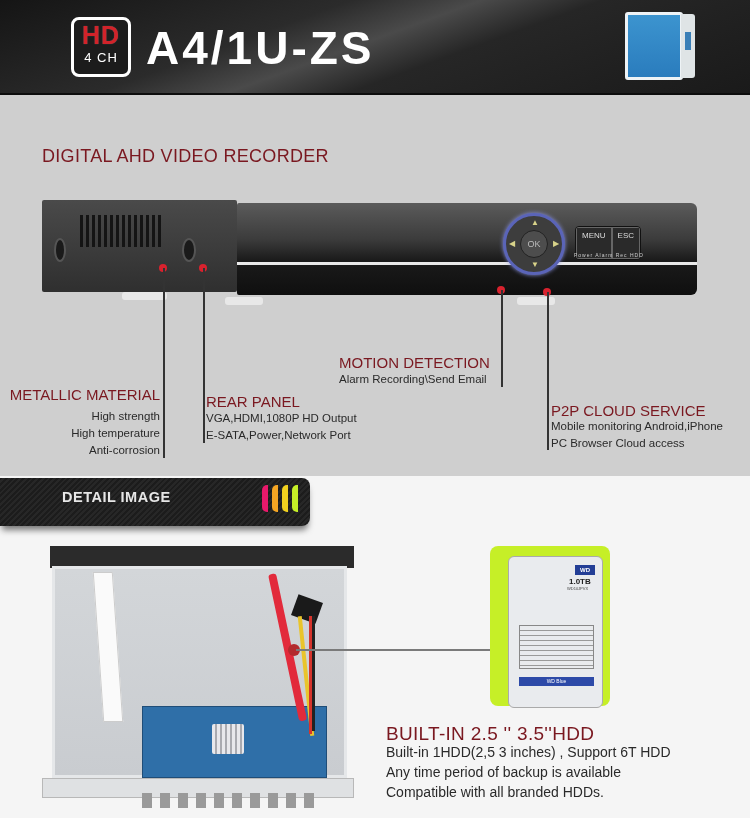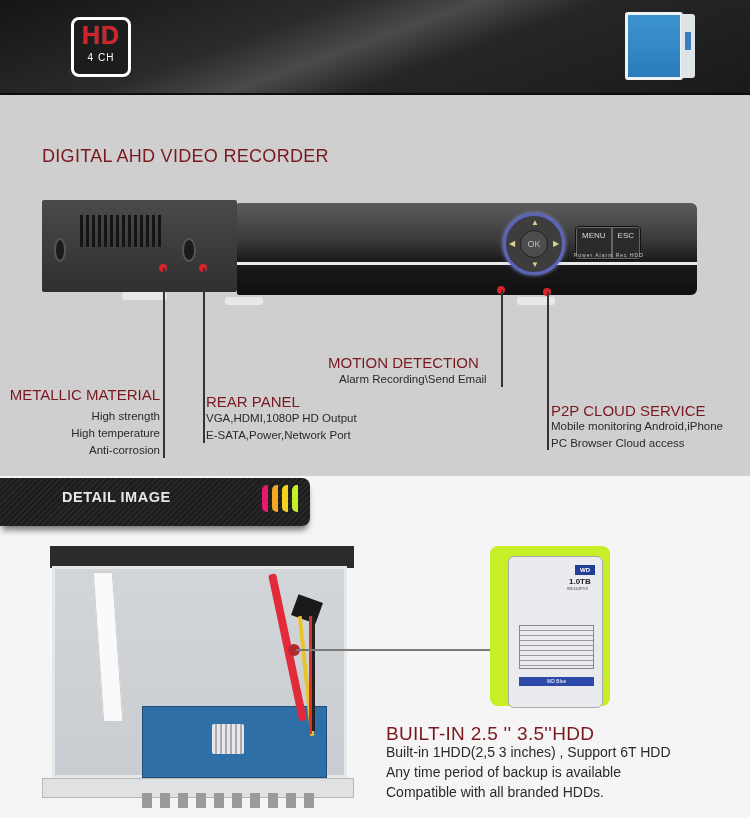--- a/index.html
+++ b/index.html
@@ -15,21 +15,21 @@
   .hd-badge {
     position: absolute; left: 71px; top: 17px; width: 60px; height: 60px;
     border: 3px solid #fff; border-radius: 8px; background: #1c1c1c;
     text-align: center; color: #fff;
   }
   .hd-badge .hd {
     display: block; font-family: "Liberation Sans", sans-serif; font-weight: bold;
     font-size: 25px; line-height: 27px; color: #d2232a; letter-spacing: 1px; margin-top: 2px;
     text-shadow: 0 0 1px #ffffff55;
   }
-  .hd-badge .ch { display: block; font-size: 10px; line-height: 18px; color: #fff; letter-spacing: 1px; }
+  .hd-badge .ch { display: block; font-size: 13px; line-height: 18px; color: #fff; letter-spacing: 1px; }
   .model-title {
     position: absolute; left: 146px; top: 20px; font-size: 46px; font-weight: bold;
     color: #fff; letter-spacing: 3px; line-height: 56px;
   }
   .product-thumb {
     position: absolute; left: 625px; top: 10px; width: 72px; height: 72px;
   }
   .product-thumb .box-face {
     position: absolute; left: 0; top: 2px; width: 58px; height: 68px;
     background: linear-gradient(180deg, #3c94cf, #2a7cbd); border: 3px solid #eef3f6; border-radius: 3px;
@@ -132,20 +132,21 @@
   .hdd-text { position: absolute; left: 386px; font-size: 14px; color: #2a2a2a; white-space: nowrap; }
 </style>
 </head>
 <body>
 
 <div class="header">
   <div class="hd-badge">
     <span class="hd">HD</span>
     <span class="ch">4 CH</span>
   </div>
+  <div class="model-title">A4/1U-ZS</div>
   <div class="product-thumb">
     <div class="box-face"></div>
     <div class="box-side"></div>
     <div class="port"></div>
   </div>
 </div>
 
 <div class="upper"></div>
 
 <div class="section-title">DIGITAL AHD VIDEO RECORDER</div>
@@ -189,21 +190,21 @@
 
 <div class="callout-title right" style="right:590px;top:386px;">METALLIC MATERIAL</div>
 <div class="callout-text right" style="right:590px;top:408px;">High strength</div>
 <div class="callout-text right" style="right:590px;top:425px;">High temperature</div>
 <div class="callout-text right" style="right:590px;top:442px;">Anti-corrosion</div>
 
 <div class="callout-title" style="left:206px;top:393px;">REAR PANEL</div>
 <div class="callout-text" style="left:206px;top:410px;">VGA,HDMI,1080P HD Output</div>
 <div class="callout-text" style="left:206px;top:427px;">E-SATA,Power,Network Port</div>
 
-<div class="callout-title" style="left:328px;top:354px;">MOTION DETECTION</div>
+<div class="callout-title" style="left:339px;top:354px;">MOTION DETECTION</div>
 <div class="callout-text" style="left:339px;top:371px;">Alarm Recording\Send Email</div>
 
 <div class="callout-title" style="left:551px;top:402px;">P2P CLOUD SERVICE</div>
 <div class="callout-text" style="left:551px;top:418px;">Mobile monitoring Android,iPhone</div>
 <div class="callout-text" style="left:551px;top:435px;">PC Browser Cloud access</div>
 
 <div class="lower"></div>
 
 <div class="banner">
   <span class="banner-label">DETAIL IMAGE</span>

